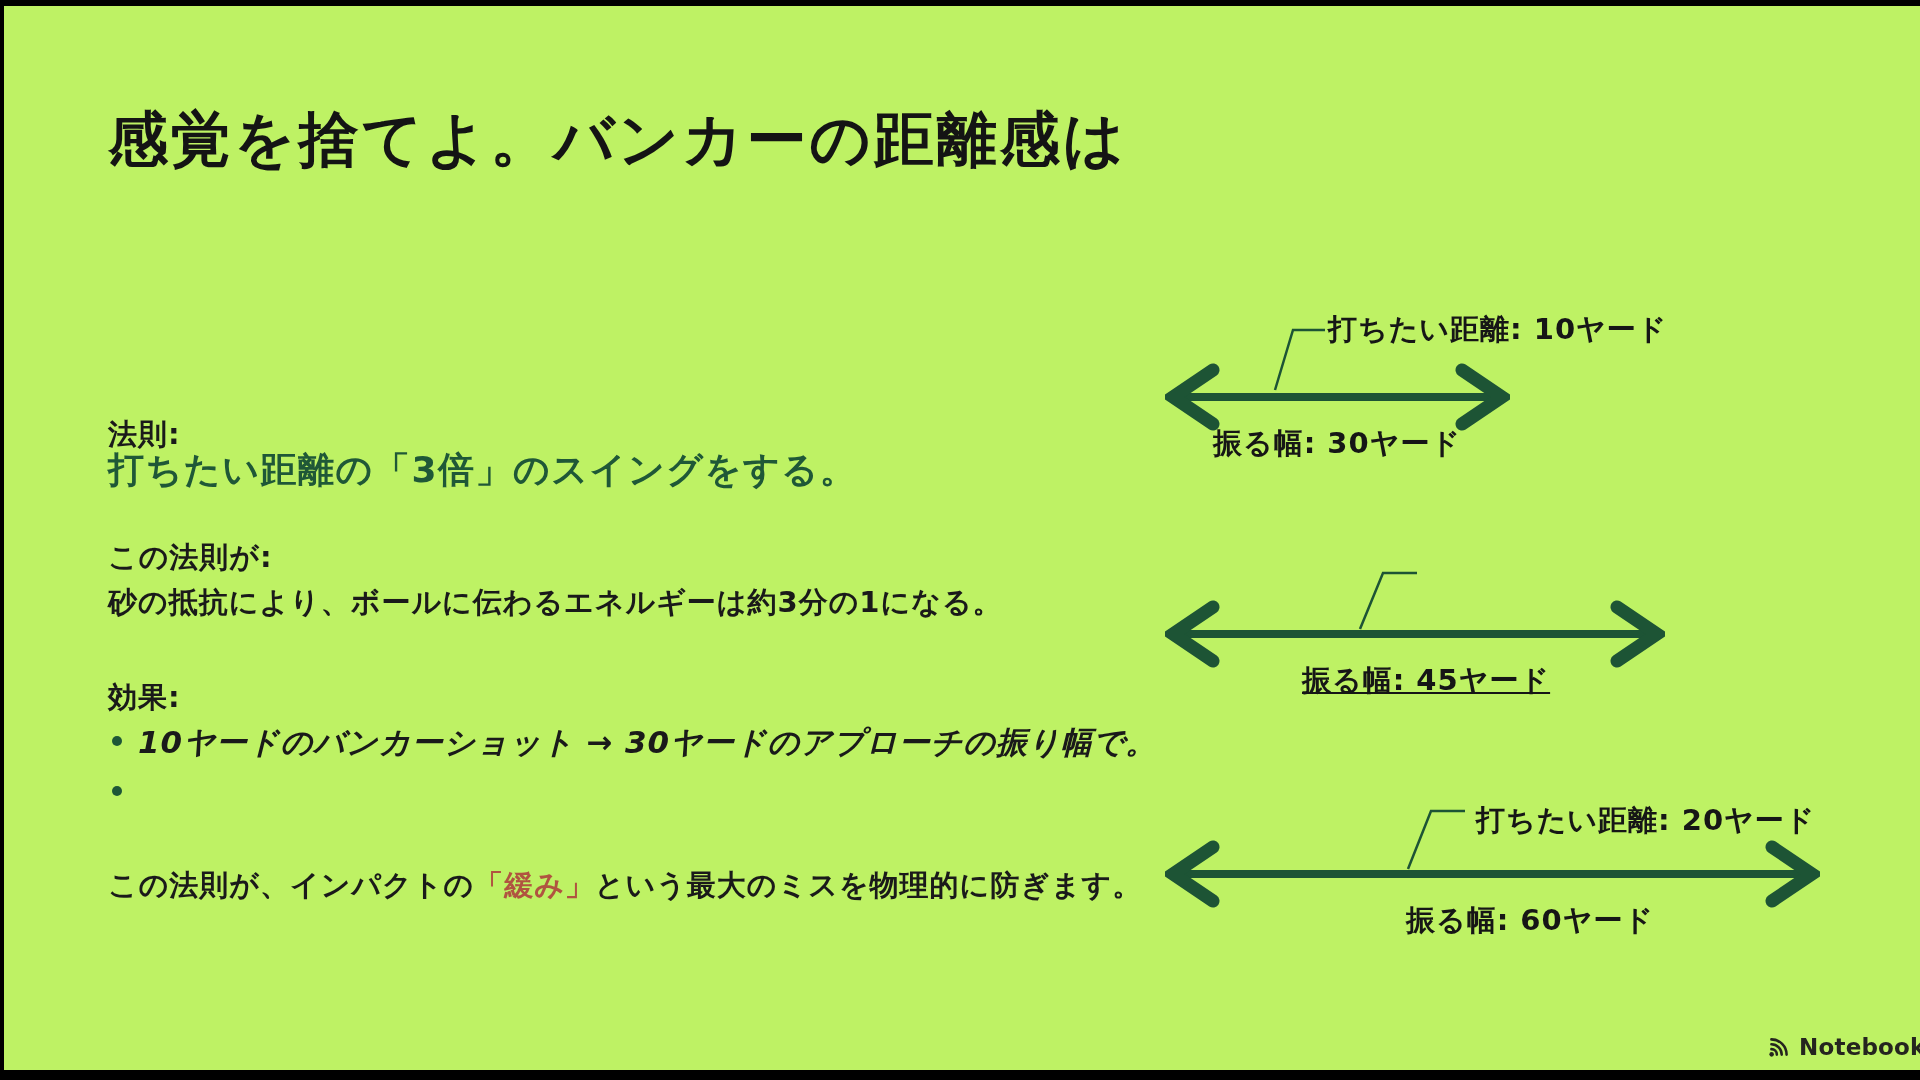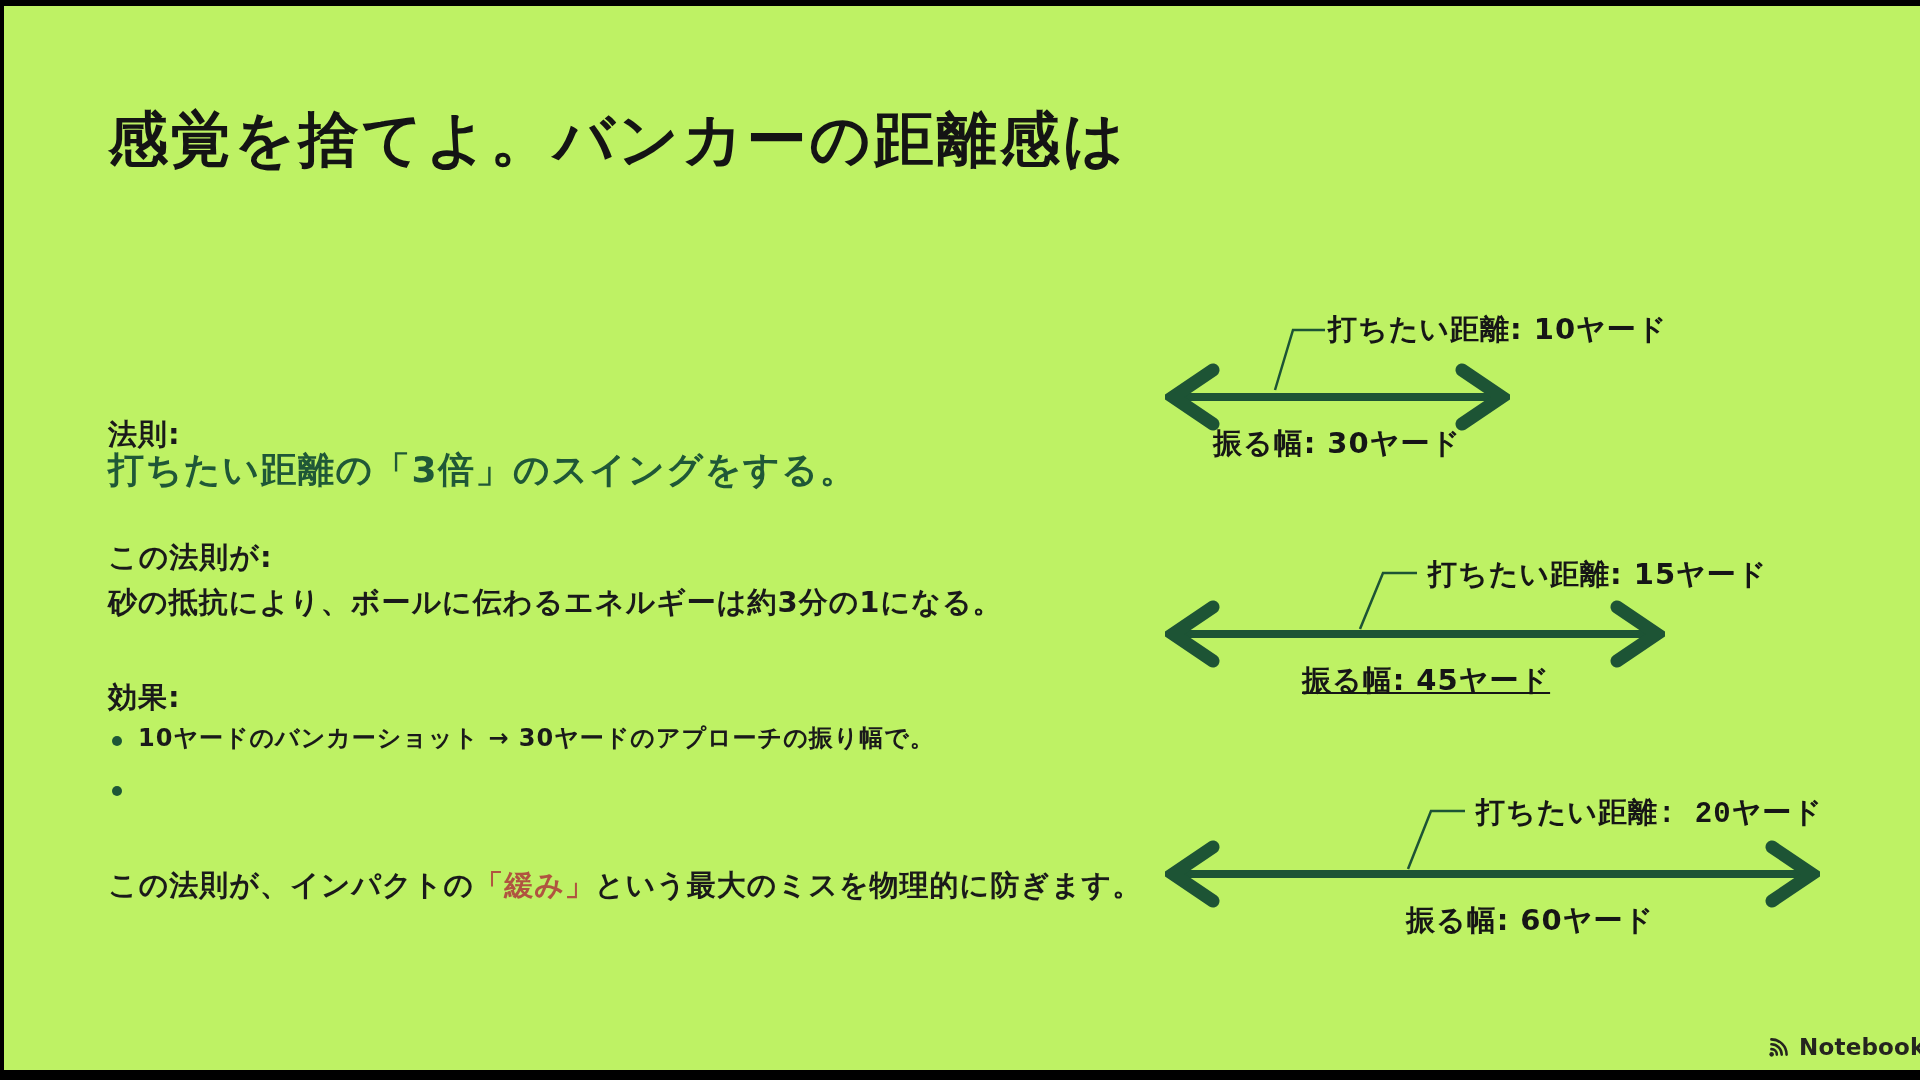--- a/index.html
+++ b/index.html
@@ -29,37 +29,37 @@
   .law-statement { position:absolute; left:0; top:418px; font-size:36px; font-weight:800;
                    letter-spacing:1.5px; color:#1f5837;margin-top:28px; }
   .physics-label { left:0; top:538px; }
   .physics-text  { left:0; top:583px; }
   .effect-label  { left:0; top:678px; }
 
   .bullets { position:absolute; left:4px; top:722px; }
   .bullet-row { display:flex; align-items:flex-start; height:50px; }
   .bullet-dot { width:10px; height:10px; border-radius:50%; background:#1e5637;
                 margin:14px 16px 0 0; flex:none; }
-  .bullet-text { font-size:24px; font-weight:600; letter-spacing:1px; white-space:nowrap; }
+  .bullet-text { font-size:31px; font-weight:600; letter-spacing:1px; white-space:nowrap;font-style:italic; }
 
   .conclusion { left:0; top:866px; white-space:nowrap; }
   .conclusion .hl { color:#b05440; }
 
   .diagram { position:absolute; height:170px; }
   .d1 { left:1165px; top:308px; width:420px; }
   .d2 { left:1165px; top:545px; width:590px; }
   .d3 { left:1165px; top:785px; width:720px; }
   .diagram svg { position:absolute; left:0; top:0; }
   .dlabel { position:absolute; white-space:nowrap; font-size:29px; font-weight:700;
             letter-spacing:1px; color:#161616; }
   .d1 .target-label { left:163px; top:2px; }
   .d1 .swing-label  { left:48px;  top:116px; }
   .d2 .target-label { left:263px; top:10px; }
   .d2 .swing-label  { left:137px; top:116px;text-decoration:underline; }
-  .d3 .target-label { left:311px; top:8px;font-family:Liberation Mono, monospace; }
+  .d3 .target-label { left:311px; top:16px; }
   .d3 .swing-label  { left:241px; top:116px; }
 
   .watermark { position:absolute; left:1766px; top:1034px; display:flex;
                align-items:center; gap:7px; color:#25251f; }
   .watermark .wm-text { font-size:23px; font-weight:600; letter-spacing:0.2px; }
 </style>
 </head>
 <body>
 
 <div class="stage">
@@ -107,21 +107,20 @@
     <div class="dlabel swing-label">振る幅: 30ヤード</div>
   </div>
 
   <div class="diagram d2">
     <svg width="500" height="170" viewBox="0 0 500 170">
       <polyline points="195,84 218,28 252,28" fill="none" stroke="#1d5435" stroke-width="2.5"></polyline>
       <line x1="12" y1="89" x2="488" y2="89" stroke="#1d5435" stroke-width="8"></line>
       <polyline points="48,62 8,89 48,116" fill="none" stroke="#1d5435" stroke-width="13" stroke-linecap="round" stroke-linejoin="miter"></polyline>
       <polyline points="452,62 492,89 452,116" fill="none" stroke="#1d5435" stroke-width="13" stroke-linecap="round" stroke-linejoin="miter"></polyline>
     </svg>
-    <div class="dlabel target-label">打ちたい距離: 15ヤード</div>
     <div class="dlabel swing-label">振る幅: 45ヤード</div>
   </div>
 
   <div class="diagram d3">
     <svg width="655" height="170" viewBox="0 0 655 170">
       <polyline points="243,84 266,26 300,26" fill="none" stroke="#1d5435" stroke-width="2.5"></polyline>
       <line x1="12" y1="89" x2="643" y2="89" stroke="#1d5435" stroke-width="8"></line>
       <polyline points="48,62 8,89 48,116" fill="none" stroke="#1d5435" stroke-width="13" stroke-linecap="round" stroke-linejoin="miter"></polyline>
       <polyline points="607,62 647,89 607,116" fill="none" stroke="#1d5435" stroke-width="13" stroke-linecap="round" stroke-linejoin="miter"></polyline>
     </svg>

